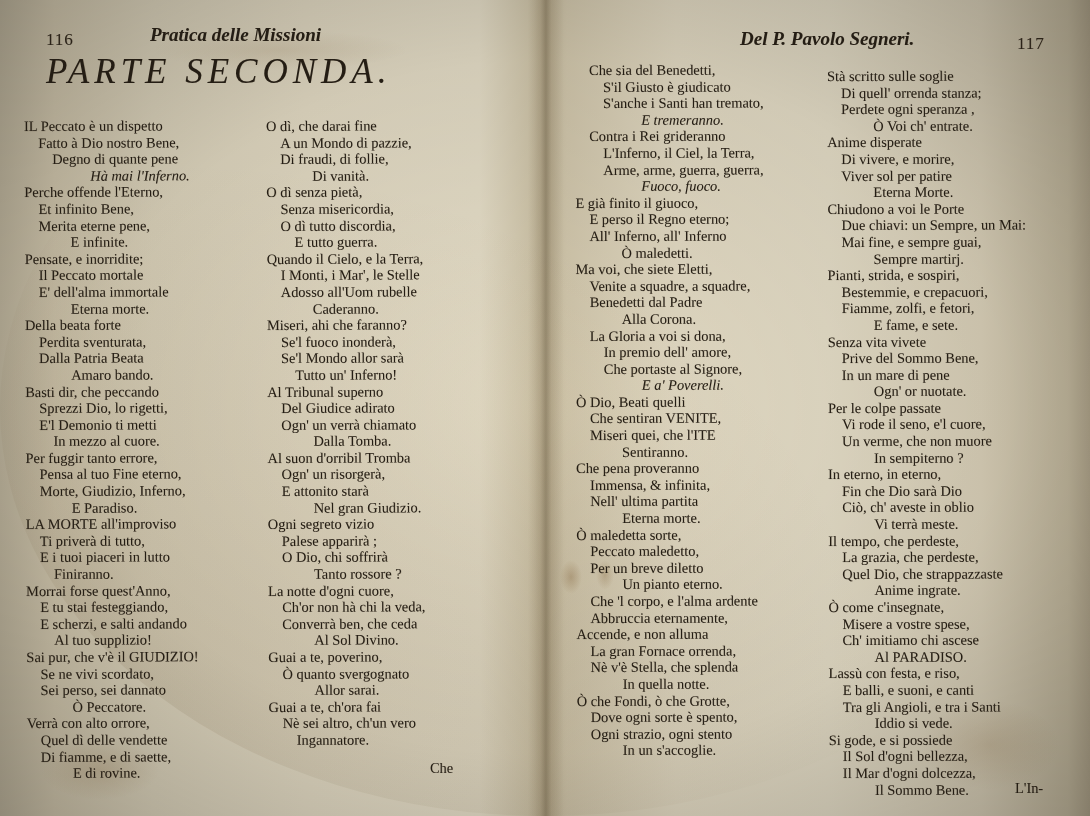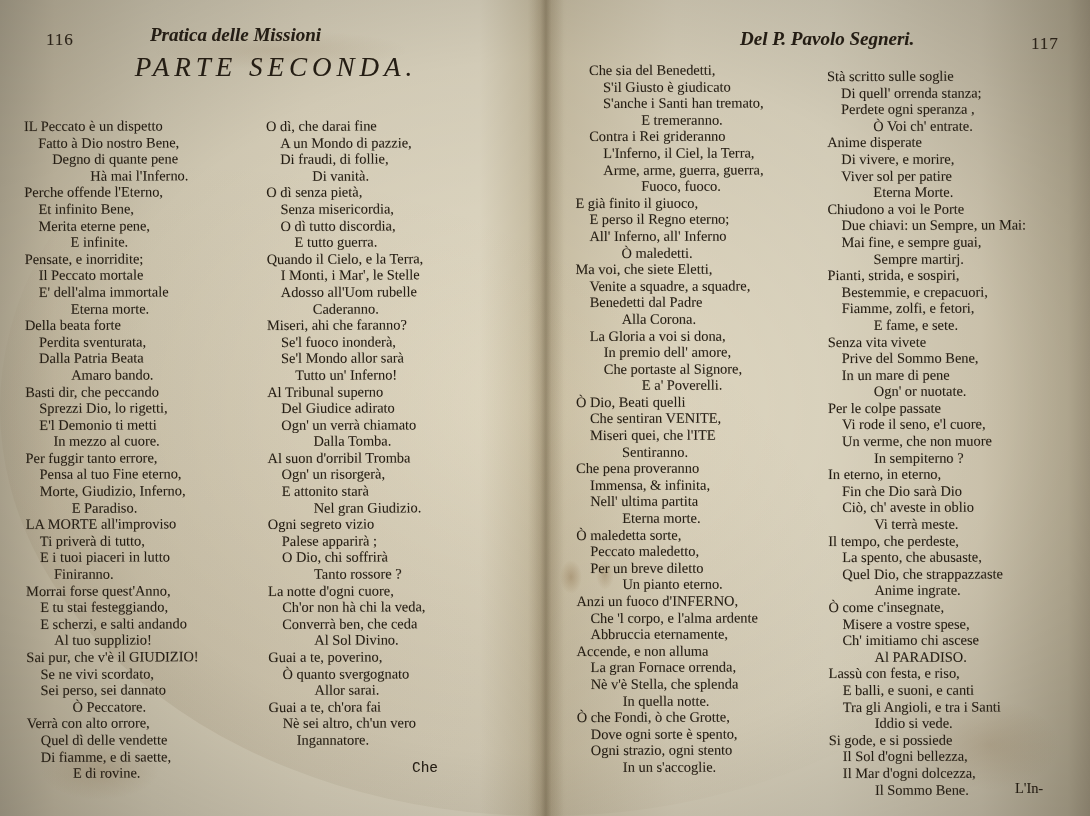--- a/index.html
+++ b/index.html
@@ -32,31 +32,31 @@
   .page-right{left:545px;width:545px;}
   .folio{
     position:absolute;font-size:17px;letter-spacing:1px;color:#2b2319;
     font-family:"Liberation Serif", serif;
   }
   .running{
     position:absolute;font-style:italic;font-weight:bold;font-size:19px;
     color:#241d14;white-space:nowrap;
   }
   .parte{
-    position:absolute;top:52px;left:46px;width:460px;text-align:center;
-    font-style:italic;font-size:27px;letter-spacing:5px;color:#241d14;
+    position:absolute;top:52px;left:46px;width:460px;text-align:left;
+    font-style:italic;font-size:35px;letter-spacing:5px;color:#241d14;
     white-space:nowrap;
   }
   .col{position:absolute;font-size:14.4px;line-height:16.6px;color:#241d14;}
   .col .ln{white-space:nowrap;}
   .i1{padding-left:0px;}
   .i2{padding-left:14px;}
   .i3{padding-left:28px;}
   .i4{padding-left:46px;}
-  .i5{padding-left:66px;}
+  .i5{padding-left:66px;font-style:italic;}
   .catch{position:absolute;font-size:14.4px;color:#241d14;white-space:nowrap;}
   
   #book .col, #book .running, #book .parte, #book .folio, #book .catch{
     text-shadow:0.3px 0.2px 0 rgba(60,45,25,0.25);
   }
   .page-left .col{transform:rotate(-0.25deg);transform-origin:left top;}
   .page-right .col{transform:rotate(-0.15deg);transform-origin:left top;}
 </style>
 </head>
 <body>
@@ -152,26 +152,26 @@
         <div class="ln i2">Converrà ben, che ceda</div>
         <div class="ln i4">Al Sol Divino.</div>
         <div class="ln i1">Guai a te, poverino,</div>
         <div class="ln i2">Ò quanto svergognato</div>
         <div class="ln i4">Allor sarai.</div>
         <div class="ln i1">Guai a te, ch'ora fai</div>
         <div class="ln i2">Nè sei altro, ch'un vero</div>
         <div class="ln i3">Ingannatore.</div>
       </div>
 
-    <div class="catch" style="left:412px;top:760px;font-family:Liberation Mono, monospace;">Che</div>
+    <div class="catch" style="left:430px;top:760px;">Che</div>
   </div>
 
   <div class="page page-right">
     <div class="running" style="left:195px;top:28px;">Del P. Pavolo Segneri.</div>
-    <div class="folio" style="left:486px;top:34px;">117</div>
+    <div class="folio" style="left:472px;top:34px;">117</div>
 
     <div class="col" id="r-col1" style="left:30px;top:62px;width:250px;">
         <div class="ln i2">Che sia del Benedetti,</div>
         <div class="ln i3">S'il Giusto è giudicato</div>
         <div class="ln i3">S'anche i Santi han tremato,</div>
         <div class="ln i5">E tremeranno.</div>
         <div class="ln i2">Contra i Rei grideranno</div>
         <div class="ln i3">L'Inferno, il Ciel, la Terra,</div>
         <div class="ln i3">Arme, arme, guerra, guerra,</div>
         <div class="ln i5">Fuoco, fuoco.</div>
@@ -192,21 +192,20 @@
         <div class="ln i2">Miseri quei, che l'ITE</div>
         <div class="ln i4">Sentiranno.</div>
         <div class="ln i1">Che pena proveranno</div>
         <div class="ln i2">Immensa, &amp; infinita,</div>
         <div class="ln i2">Nell' ultima partita</div>
         <div class="ln i4">Eterna morte.</div>
         <div class="ln i1">Ò maledetta sorte,</div>
         <div class="ln i2">Peccato maledetto,</div>
         <div class="ln i2">Per un breve diletto</div>
         <div class="ln i4">Un pianto eterno.</div>
-        <div class="ln i0">Anzi un fuoco d'INFERNO,</div>
         <div class="ln i2">Che 'l corpo, e l'alma ardente</div>
         <div class="ln i2">Abbruccia eternamente,</div>
         <div class="ln i1">Accende, e non alluma</div>
         <div class="ln i2">La gran Fornace orrenda,</div>
         <div class="ln i2">Nè v'è Stella, che splenda</div>
         <div class="ln i4">In quella notte.</div>
         <div class="ln i0">Ò che Fondi, ò che Grotte,</div>
         <div class="ln i2">Dove ogni sorte è spento,</div>
         <div class="ln i2">Ogni strazio, ogni stento</div>
         <div class="ln i4">In un s'accoglie.</div>
@@ -234,21 +233,21 @@
         <div class="ln i4">Ogn' or nuotate.</div>
         <div class="ln i1">Per le colpe passate</div>
         <div class="ln i2">Vi rode il seno, e'l cuore,</div>
         <div class="ln i2">Un verme, che non muore</div>
         <div class="ln i4">In sempiterno ?</div>
         <div class="ln i1">In eterno, in eterno,</div>
         <div class="ln i2">Fin che Dio sarà Dio</div>
         <div class="ln i2">Ciò, ch' aveste in oblio</div>
         <div class="ln i4">Vi terrà meste.</div>
         <div class="ln i1">Il tempo, che perdeste,</div>
-        <div class="ln i2">La spento, che abusaste,</div>
+        <div class="ln i2">La grazia, che perdeste,</div>
         <div class="ln i2">Quel Dio, che strappazzaste</div>
         <div class="ln i4">Anime ingrate.</div>
         <div class="ln i1">Ò come c'insegnate,</div>
         <div class="ln i2">Misere a vostre spese,</div>
         <div class="ln i2">Ch' imitiamo chi ascese</div>
         <div class="ln i4">Al PARADISO.</div>
         <div class="ln i0">Lassù con festa, e riso,</div>
         <div class="ln i2">E balli, e suoni, e canti</div>
         <div class="ln i2">Tra gli Angioli, e tra i Santi</div>
         <div class="ln i4">Iddio si vede.</div>

